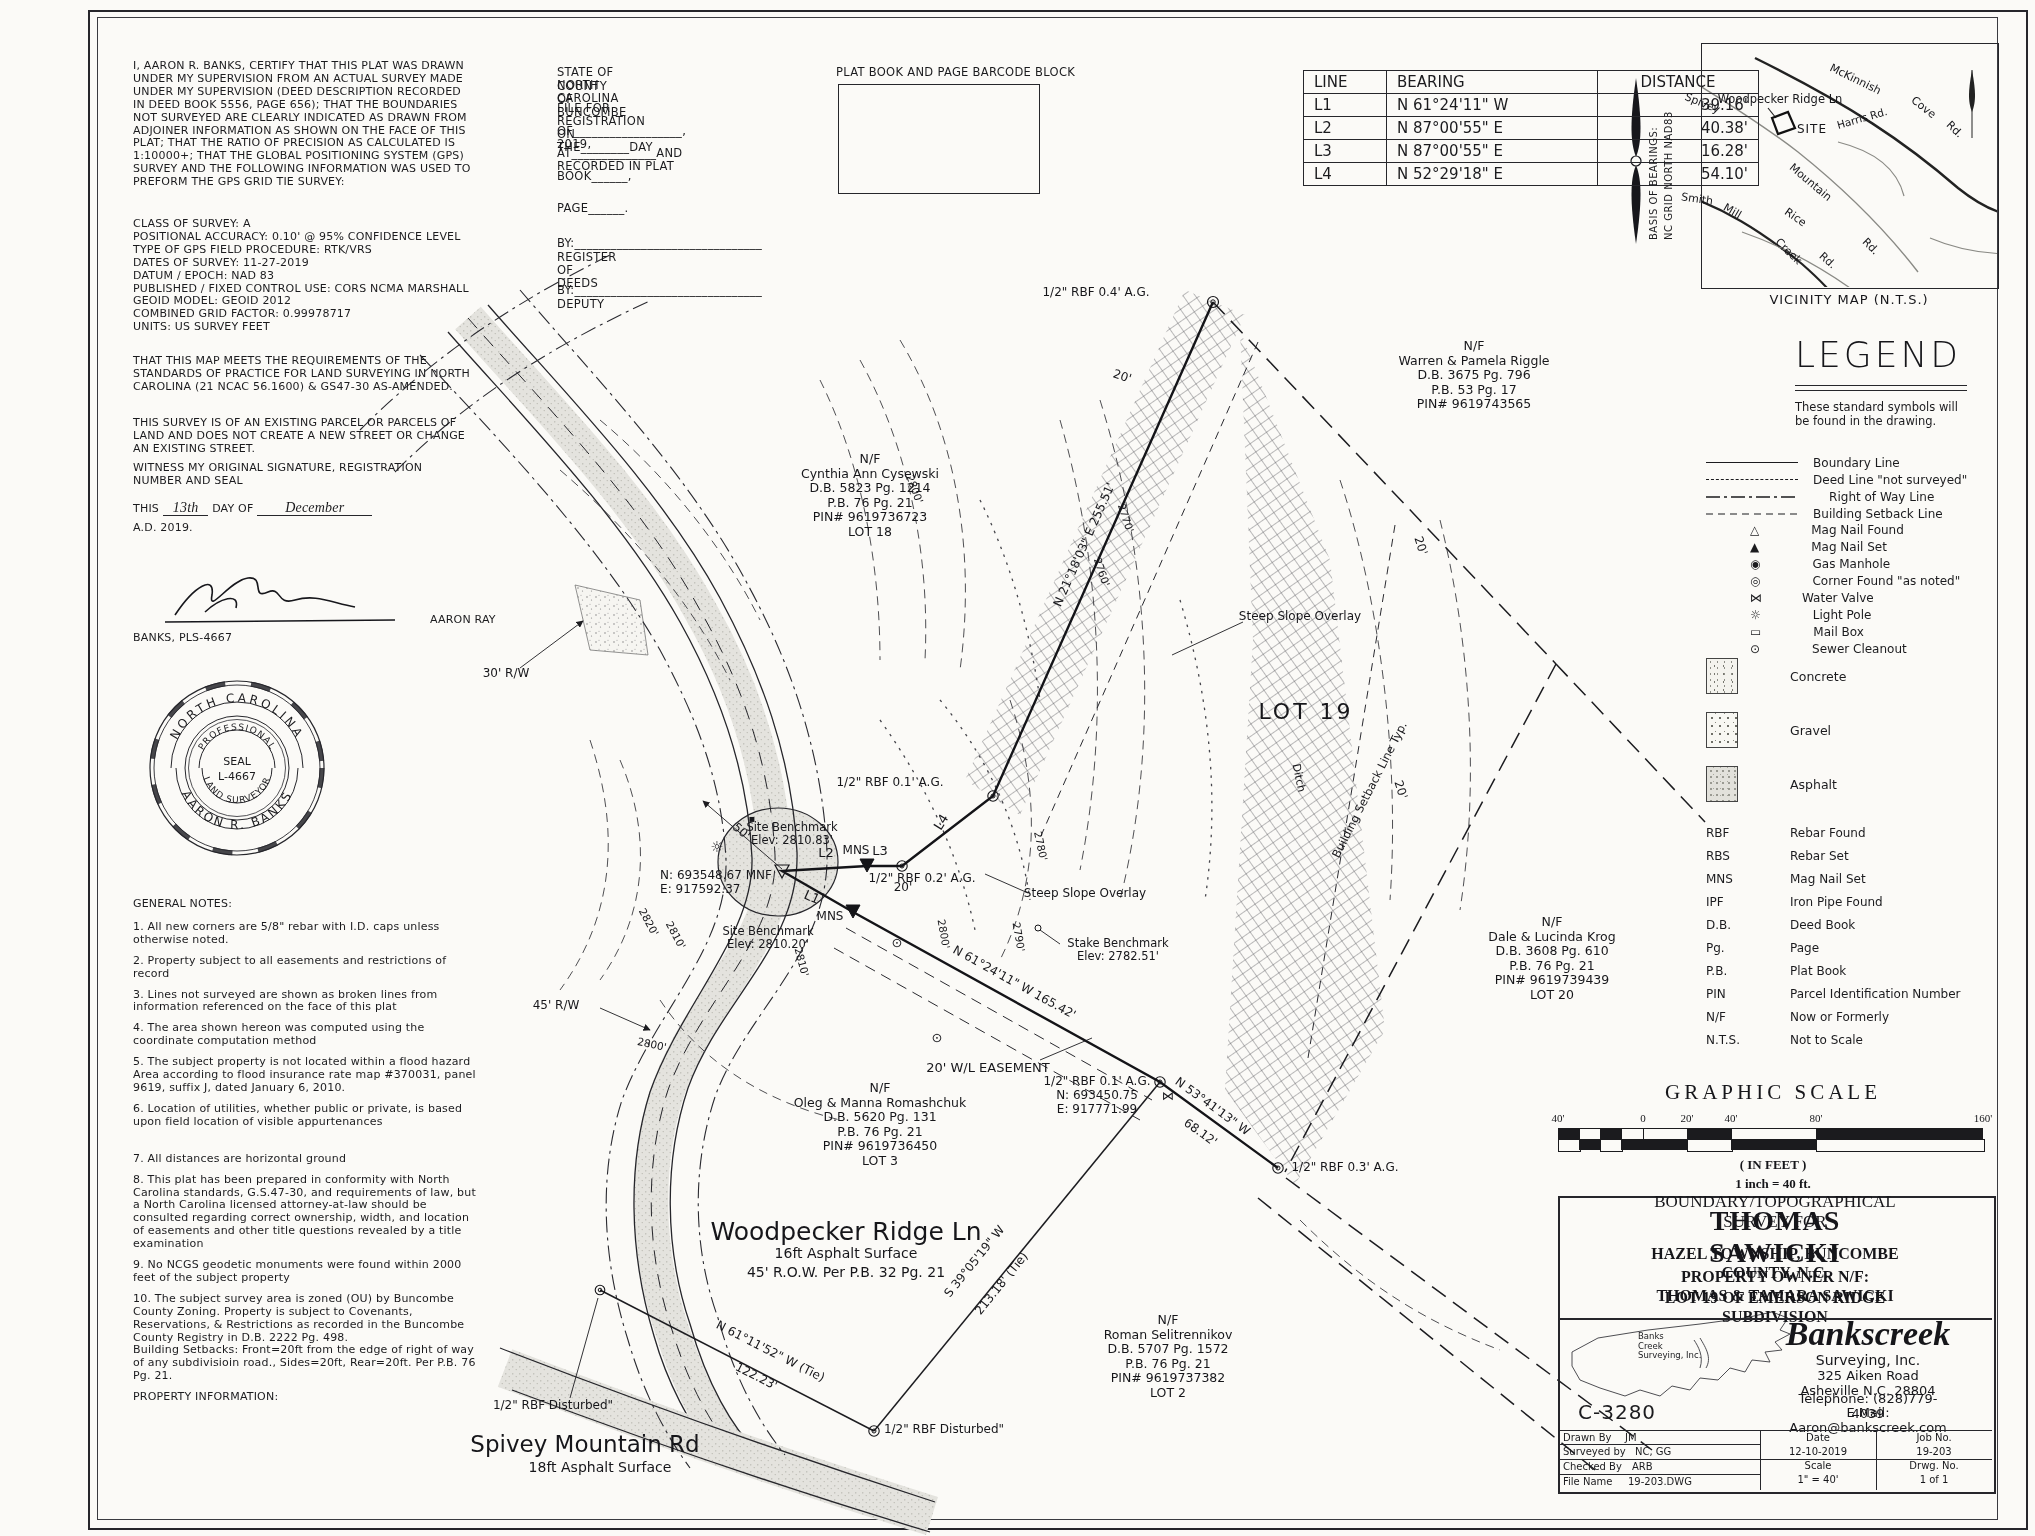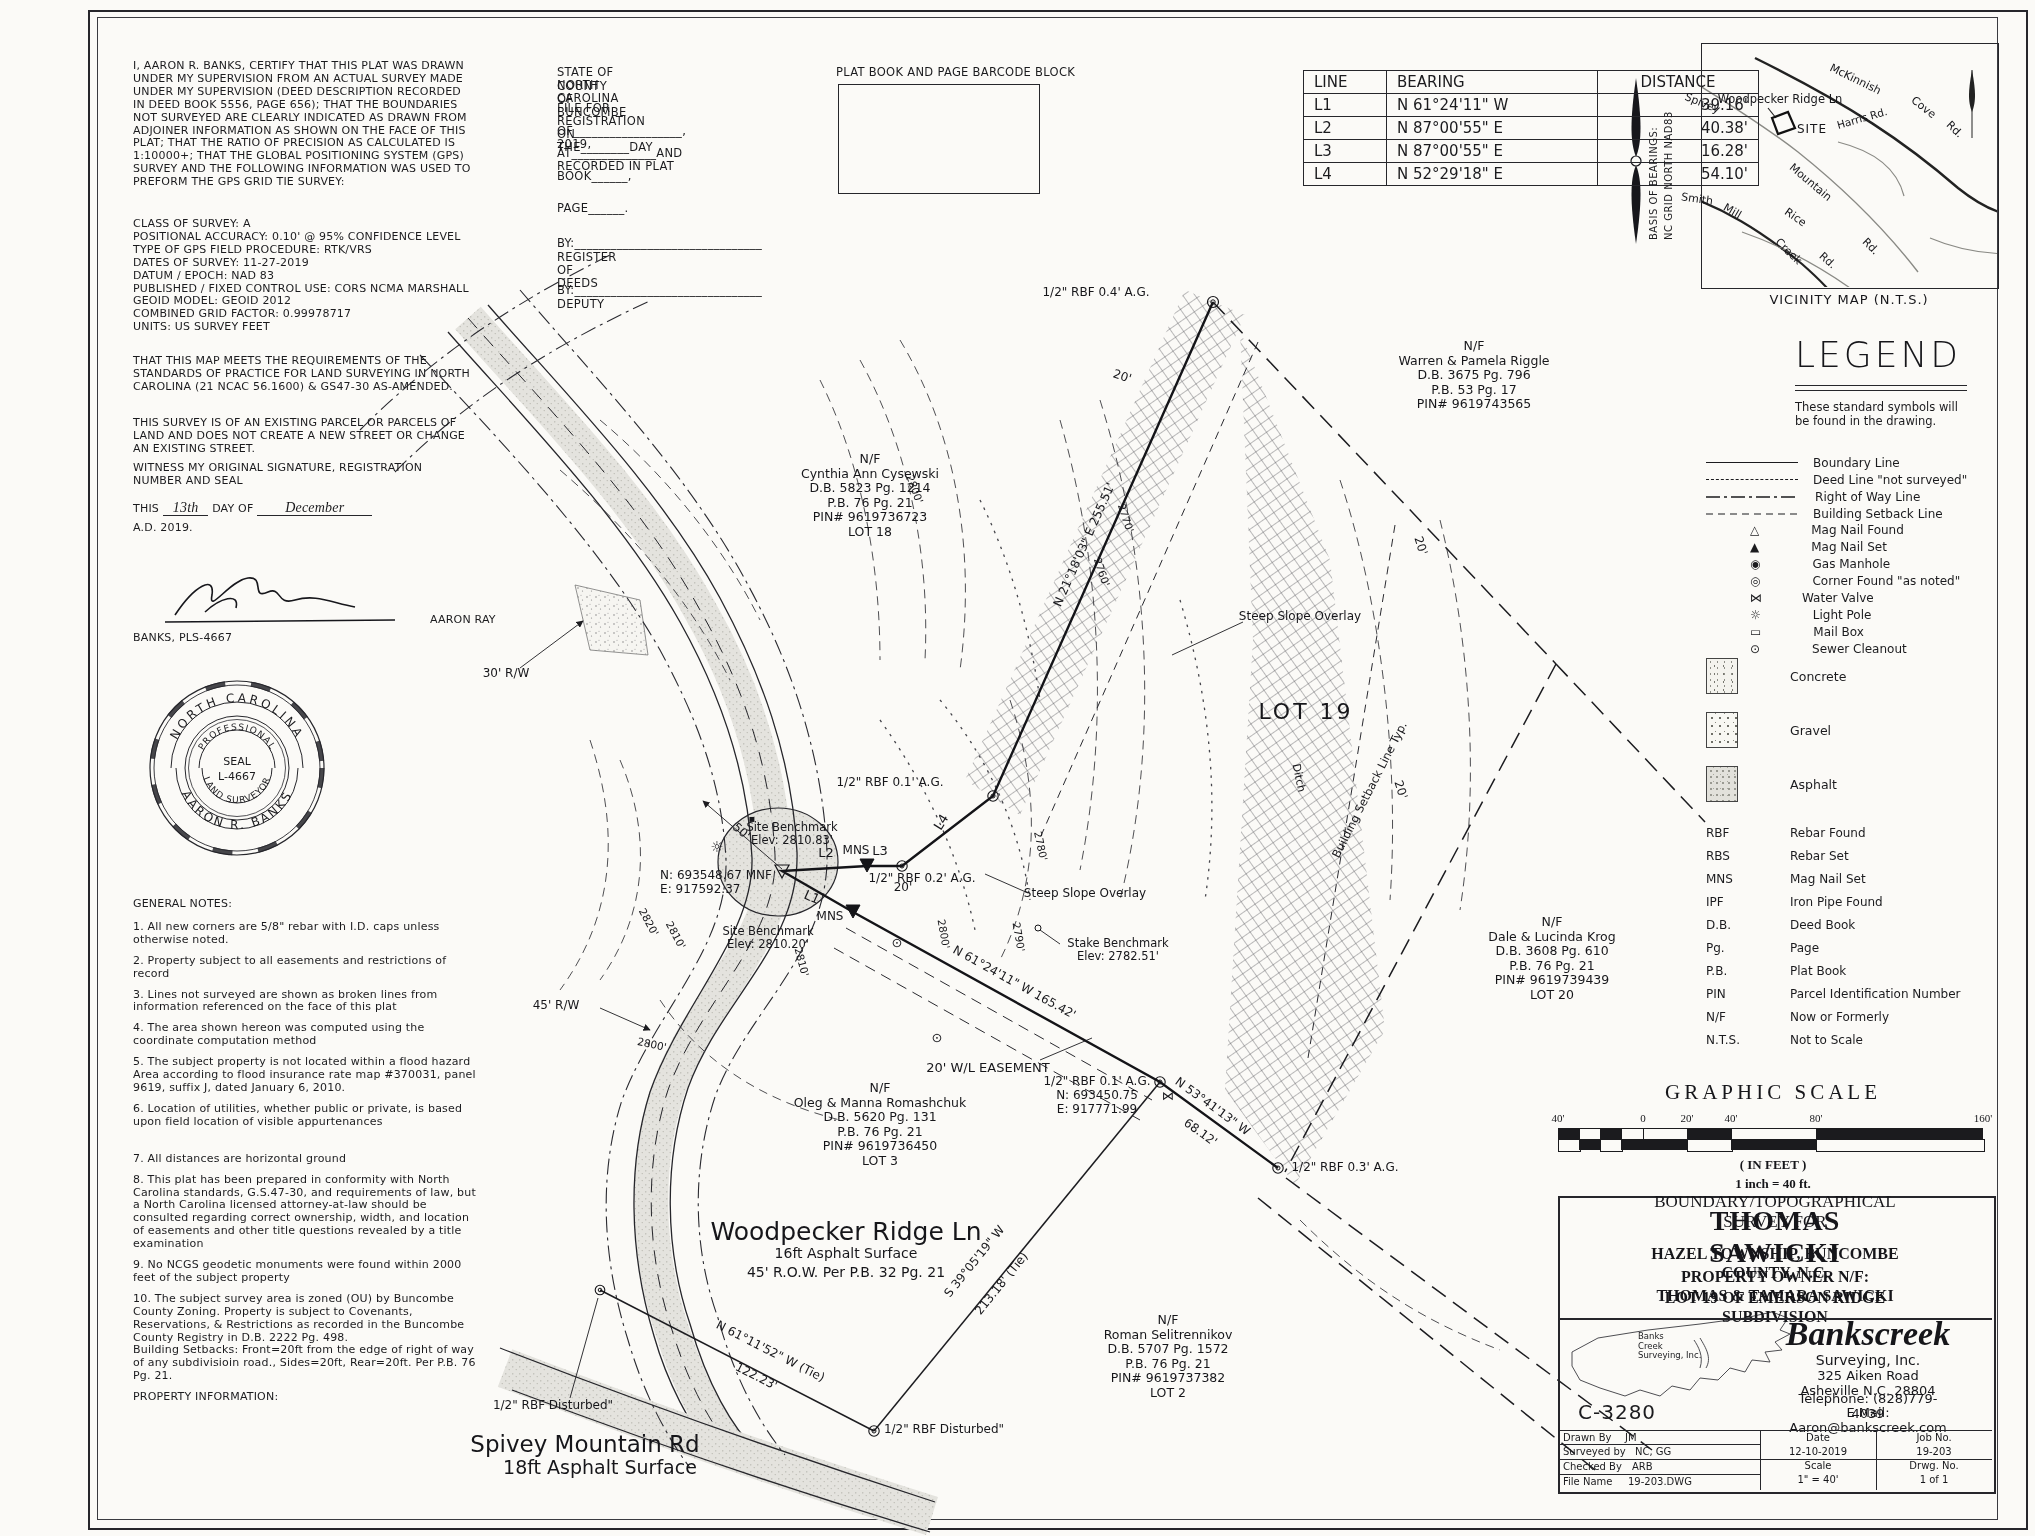--- a/index.html
+++ b/index.html
@@ -346,21 +346,21 @@
     <span style="font-size:12px;margin-left:10px;">Boundary Line</span>
   </div>
   <div class="abs" style="left:1706px;top:469px;">
     <span class="legend-line" style="border-top:1.4px dashed #1b1b1e;"></span>
     <span style="font-size:12px;margin-left:10px;">Deed Line "not surveyed"</span>
   </div>
   <div class="abs" style="left:1706px;top:486px;">
     <svg width="92" height="6" style="vertical-align:middle;">
         <path d="M0,3 H92" stroke="#1b1b1e" stroke-width="1.3" stroke-dasharray="14 4 3 4"></path>
       </svg>
-    <span style="font-size:12px;margin-left:12px;">Right of Way Line</span>
+    <span style="font-size:12px;margin-left:26px;">Right of Way Line</span>
   </div>
   <div class="abs" style="left:1706px;top:503px;">
     <svg width="92" height="6" style="vertical-align:middle;">
         <path d="M0,3 H92" stroke="#1b1b1e" stroke-width="1.2" stroke-dasharray="7 5"></path>
       </svg>
     <span style="font-size:12px;margin-left:10px;">Building Setback Line</span>
   </div>
 
   <div class="abs" style="left:1750px;top:519px;"><span style="font-size:12px;">△</span><span style="font-size:12px;margin-left:52px;">Mag Nail Found</span></div>
   <div class="abs" style="left:1750px;top:536px;"><span style="font-size:12px;">▲</span><span style="font-size:12px;margin-left:52px;">Mag Nail Set</span></div>
@@ -511,21 +511,21 @@
 Roman Selitrennikov
 D.B. 5707 Pg. 1572
 P.B. 76 Pg. 21
 PIN# 9619737382
 LOT 2</div>
 
   <div class="ml" style="left:846px;top:1231px;font-size:25px;">Woodpecker Ridge Ln</div>
   <div class="ml" style="left:846px;top:1253px;font-size:14px;">16ft Asphalt Surface</div>
   <div class="ml" style="left:846px;top:1272px;font-size:14px;">45' R.O.W. Per P.B. 32 Pg. 21</div>
   <div class="ml" style="left:585px;top:1444px;font-size:23px;">Spivey Mountain Rd</div>
-  <div class="ml" style="left:600px;top:1467px;font-size:19px;text-align:center;">18ft Asphalt Surface</div>
+  <div class="ml" style="left:600px;top:1467px;font-size:14px;text-align:center;">18ft Asphalt Surface</div>
   <div class="ml" style="left:506px;top:674px;">30' R/W</div>
   <div class="ml" style="left:556px;top:1006px;">45' R/W</div>
   <div class="ml" style="left:741px;top:832px;transform:translate(-50%,-50%) rotate(40deg);">50'</div>
   <div class="ml" style="left:903px;top:888px;">20'</div>
   <div class="ml" style="left:1122px;top:377px;transform:translate(-50%,-50%) rotate(18deg);">20'</div>
   <div class="ml" style="left:1420px;top:546px;transform:translate(-50%,-50%) rotate(72deg);">20'</div>
   <div class="ml" style="left:1400px;top:790px;transform:translate(-50%,-50%) rotate(72deg);">20'</div>
 
   <div class="ml" style="left:1085px;top:545px;transform:translate(-50%,-50%) rotate(-66deg);">N 21°18'03" E  255.51'</div>
   <div class="ml" style="left:1014px;top:983px;transform:translate(-50%,-50%) rotate(29deg);">N 61°24'11" W  165.42'</div>

